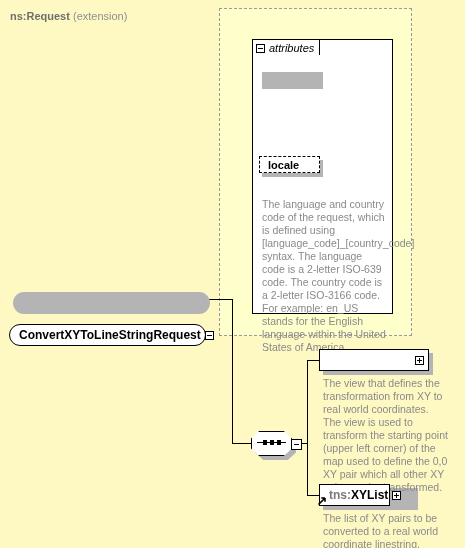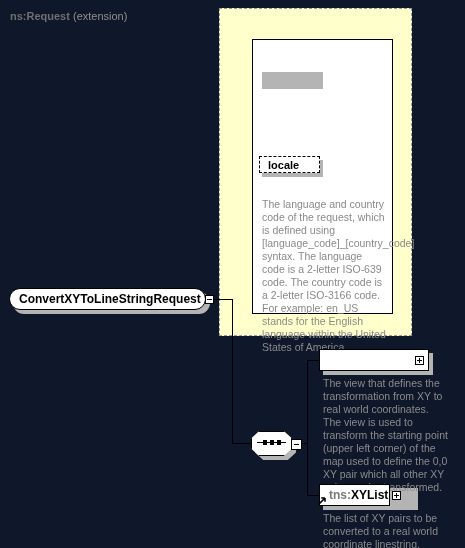--- a/index.html
+++ b/index.html
@@ -7,21 +7,21 @@
     padding: 0;
     background: #ffffff;
   }
   body {
     font-family: "Liberation Sans", sans-serif;
   }
   #canvas {
     position: relative;
     width: 465px;
     height: 548px;
-    background: #0f172a;
+    background: #fef9c3;
     overflow: hidden;
   }
 
   .line-h, .line-v {
     position: absolute;
     background: #000000;
   }
   .line-h { height: 1px; }
   .line-v { width: 1px; }
 
@@ -160,20 +160,21 @@
     box-sizing: border-box;
     background: #ffffff;
     border: 1px solid #000000;
     display: flex;
     align-items: center;
     z-index: 3;
     height: 22px;
   }
   .elem.rounded {
     border-radius: 11px / 11px;
+    margin-top: 36px;
   }
   .elem-label {
     font-size: 12px;
     font-weight: bold;
     color: #000000;
     white-space: nowrap;
     padding: 0 4px 0 9px;
     line-height: 12px;
   }
   .elem-label .ns { color: #7a7a7a; }
@@ -261,20 +262,24 @@
 
   <div class="ext-group"></div>
 
   <div class="ext-title">
     <span class="ns">ns:</span><span class="ns">Request</span>
     <span class="kind">(extension)</span>
   </div>
 
   <div class="attr-box"></div>
 
+  <div class="attr-tab">
+    <span class="pm"></span>
+    <span class="attr-tab-label">attributes</span>
+  </div>
   <div class="tab-seam"></div>
 
   <div class="chip-shadow" style="left:262px; top:72px; width:61px; height:17px;"></div>
 
   <div class="chip-shadow" style="left:262px; top:160px; width:61px; height:17px;"></div>
   <div class="attr-chip" style="left:259px; top:156px; width:61px; height:17px;">
     <span>locale</span>
   </div>
   <div class="anno" style="left:262px; top:178px; width:124px;margin-top:20px;">The language and country code of the request, which is defined using [language_code]_[country_code] syntax. The language code is a 2-letter ISO-639 code. The country code is a 2-letter ISO-3166 code. For example: en_US stands for the English language within the United States of America.</div>
 

